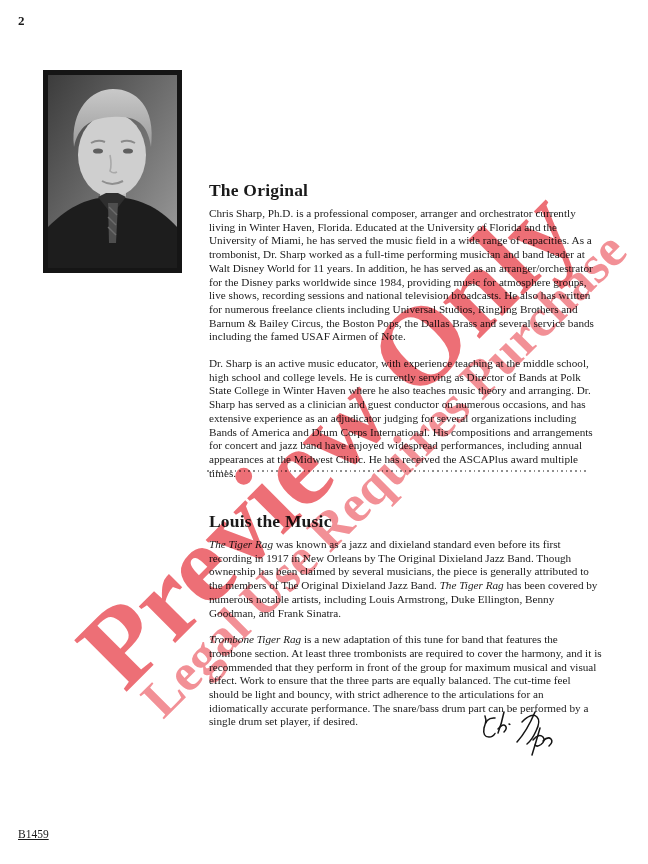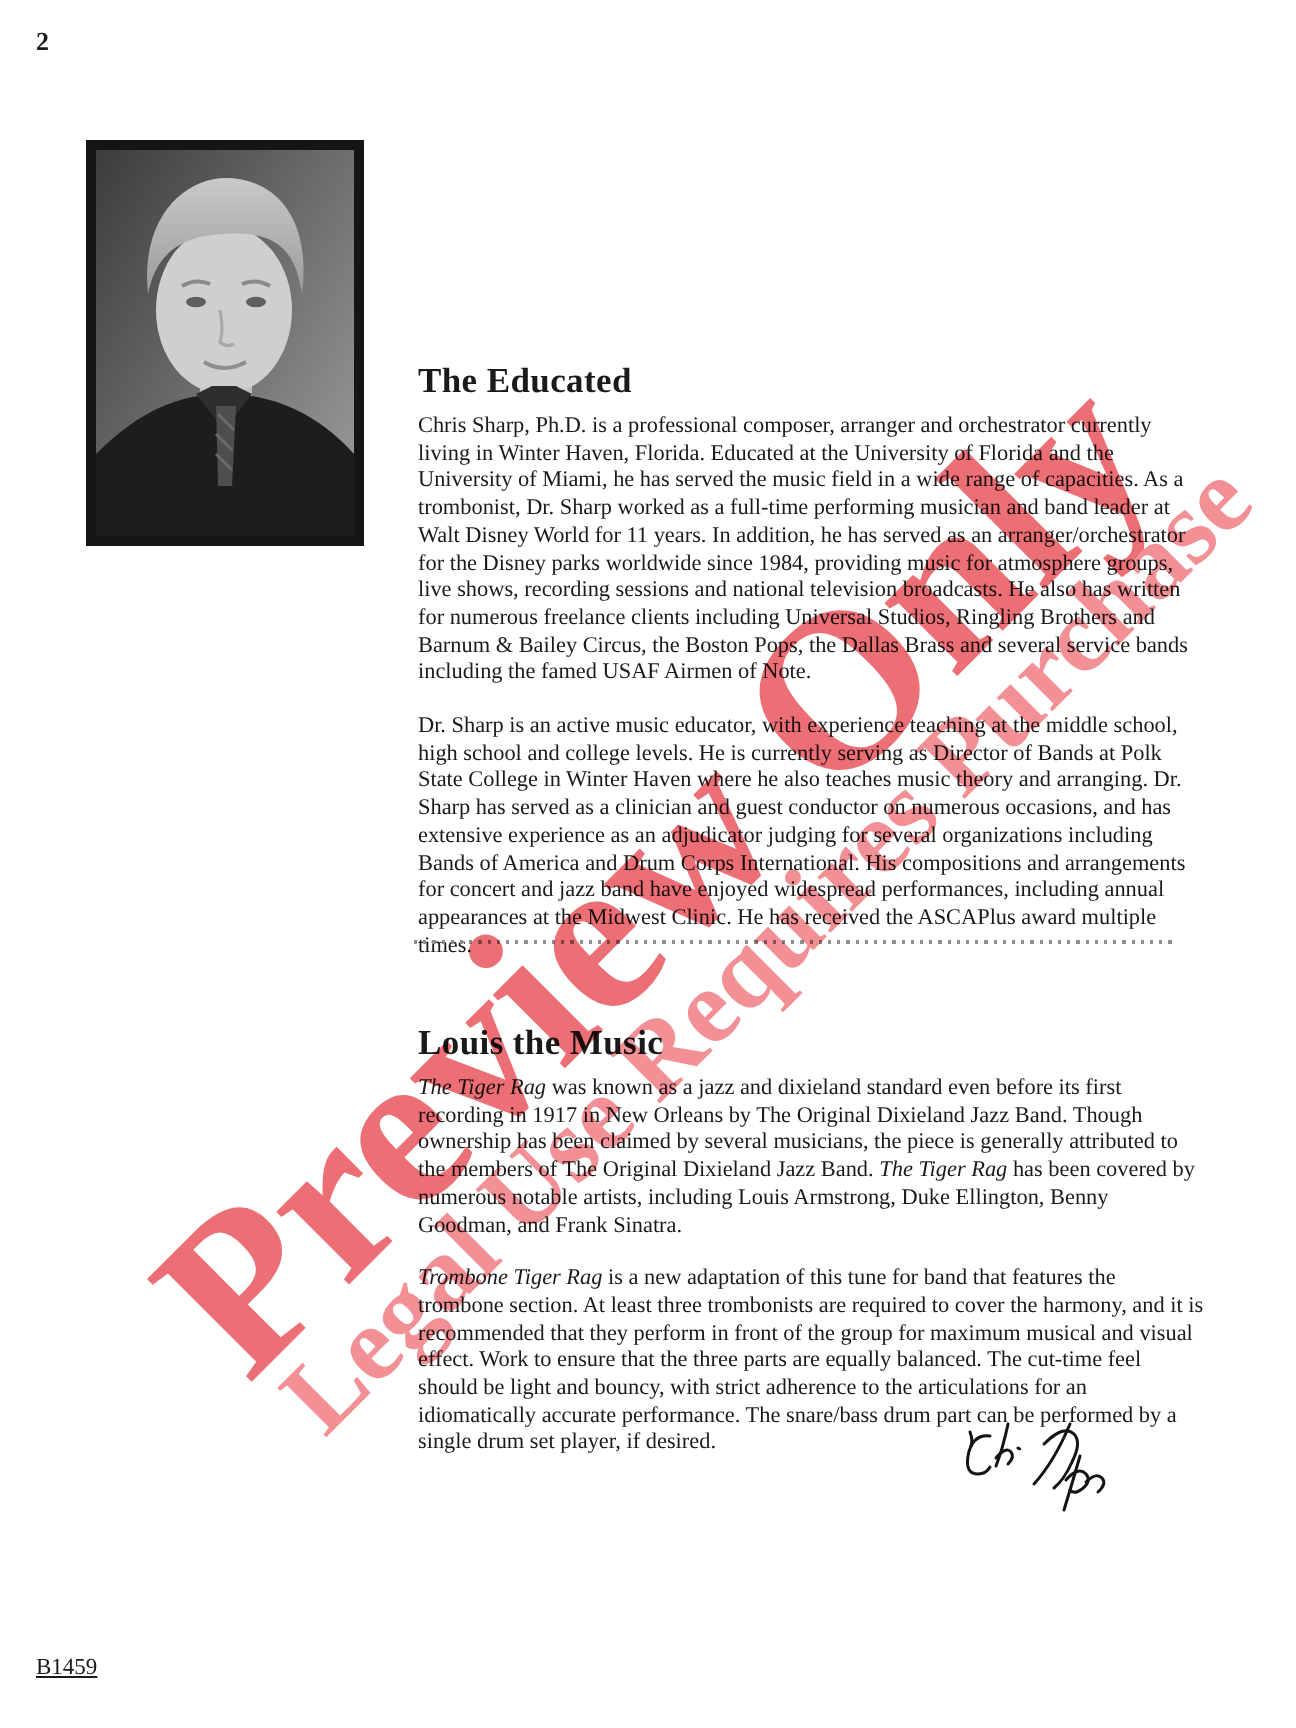--- a/index.html
+++ b/index.html
@@ -73,21 +73,21 @@
       <path d="M0,193 L0,152 C22,130 42,122 64,122 C88,122 110,131 129,152 L129,193 Z" fill="#1d1d1d"></path>
       <path d="M50,122 L64,140 L78,122 L70,118 L58,118 Z" fill="#2e2e2e"></path>
       <polygon points="60,128 70,128 68,168 61,168" fill="#4e4e4e"></polygon>
       <line x1="61" y1="132" x2="69" y2="140" stroke="#6b6b6b" stroke-width="1.4"></line>
       <line x1="60" y1="142" x2="68" y2="150" stroke="#6b6b6b" stroke-width="1.4"></line>
       <line x1="60" y1="152" x2="68" y2="160" stroke="#6b6b6b" stroke-width="1.4"></line>
     </svg>
   </div>
 
   <div class="arranger-section">
-    <h2 class="section-heading">The Educated</h2>
+    <h2 class="section-heading">The Original</h2>
     <p class="body-text">Chris Sharp, Ph.D. is a professional composer, arranger and orchestrator currently living in Winter Haven, Florida. Educated at the University of Florida and the University of Miami, he has served the music field in a wide range of capacities. As a trombonist, Dr. Sharp worked as a full-time performing musician and band leader at Walt Disney World for 11 years. In addition, he has served as an arranger/orchestrator for the Disney parks worldwide since 1984, providing music for atmosphere groups, live shows, recording sessions and national television broadcasts.  He also has written for numerous freelance clients including Universal Studios, Ringling Brothers and Barnum &amp; Bailey Circus, the Boston Pops, the Dallas Brass and several service bands including the famed USAF Airmen of Note.</p>
     <p class="body-text">Dr. Sharp is an active music educator, with experience teaching at the middle school, high school and college levels.  He is currently serving as Director of Bands at Polk State College in Winter Haven where he also teaches music theory and arranging. Dr. Sharp has served as a clinician and guest conductor on numerous occasions, and has extensive experience as an adjudicator judging for several organizations including Bands of America and Drum Corps International. His compositions and arrangements for concert and jazz band have enjoyed widespread performances, including annual appearances at the Midwest Clinic. He has received the ASCAPlus award multiple times.</p>
   </div>
 
   <div class="dotted-divider"></div>
 
   <div class="about-section">
     <h2 class="section-heading">Louis the Music</h2>
     <p class="body-text"><span class="work-title">The Tiger Rag</span><span> was known as a jazz and dixieland standard even before its first recording in 1917 in New Orleans by The Original Dixieland Jazz Band. Though ownership has been claimed by several musicians, the piece is generally attributed to the members of The Original Dixieland Jazz Band. </span><span class="work-title">The Tiger Rag</span><span> has been covered by numerous notable artists, including Louis Armstrong, Duke Ellington, Benny Goodman, and Frank Sinatra.</span></p>
     <p class="body-text"><span class="work-title">Trombone Tiger Rag</span><span> is a new adaptation of this tune for band that features the trombone section. At least three trombonists are required to cover the harmony, and it is recommended that they perform in front of the group for maximum musical and visual effect. Work to ensure that the three parts are equally balanced. The cut-time feel should be light and bouncy, with strict adherence to the articulations for an idiomatically accurate performance. The snare/bass drum part can be performed by a single drum set player, if desired.</span></p>

